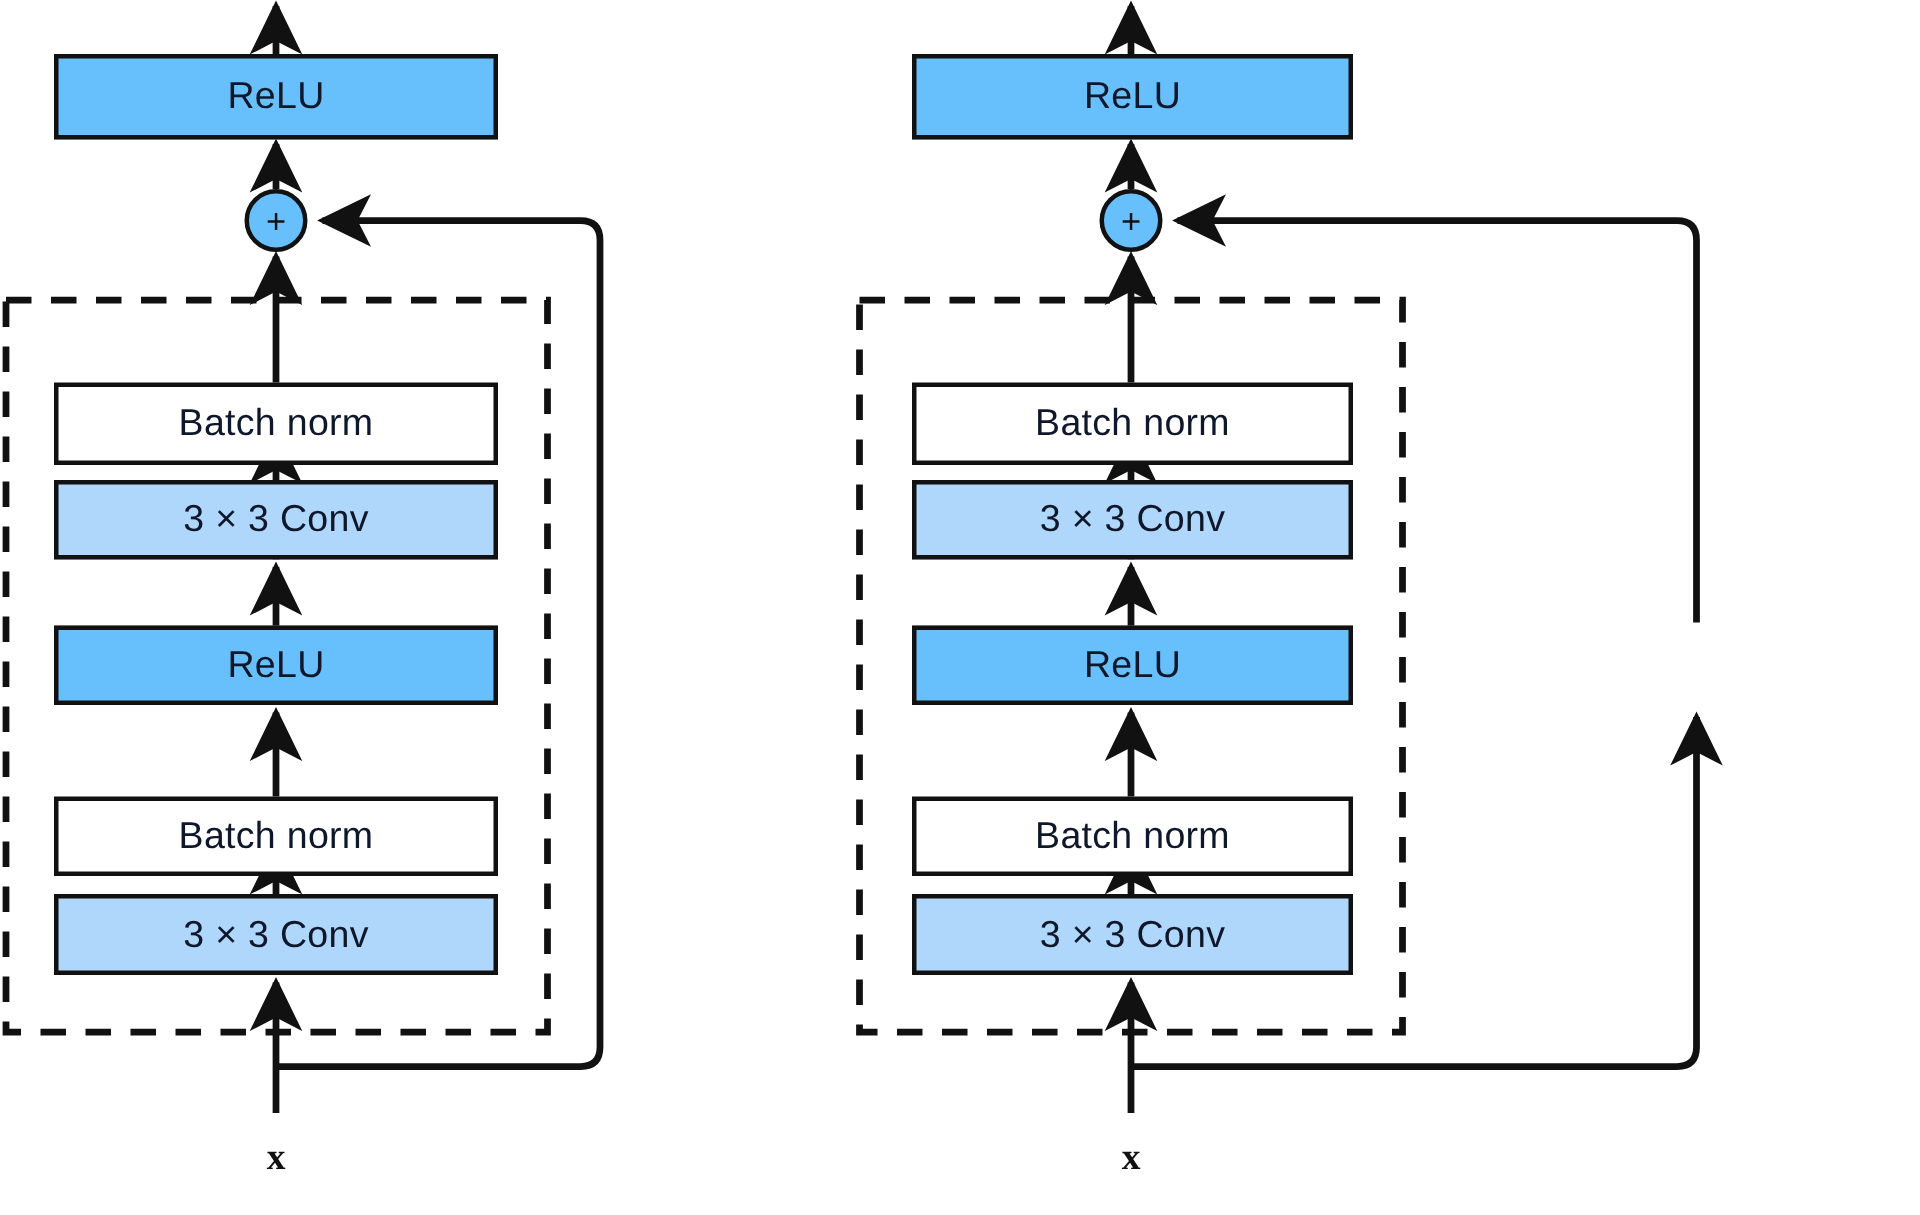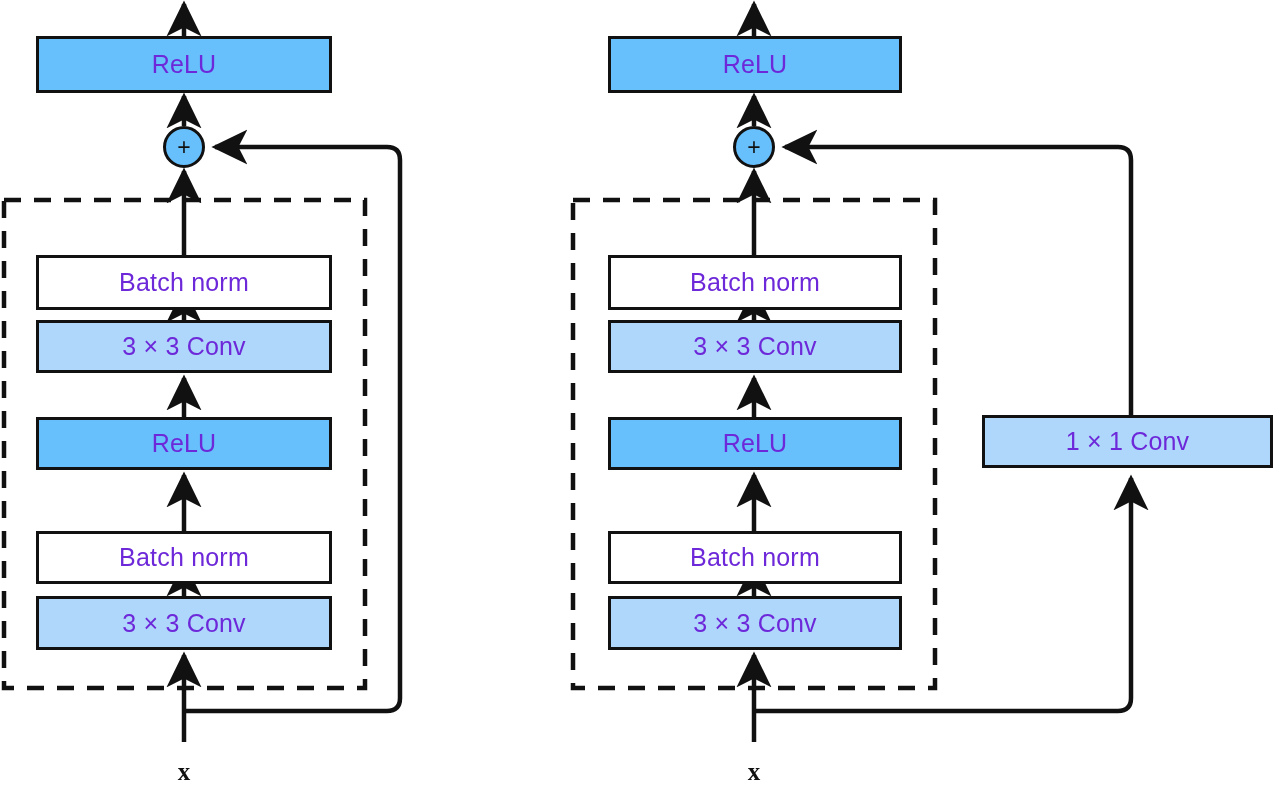--- a/index.html
+++ b/index.html
@@ -2,21 +2,21 @@
 <html><head>
 <meta charset="utf-8">
 <style>
   html,body{margin:0;padding:0;background:#ffffff;}
   body{width:1280px;height:810px;overflow:hidden;
        font-family:"Liberation Sans","DejaVu Sans",sans-serif;}
   #stage{position:relative;width:1280px;height:810px;background:#ffffff;}
   svg.layer{position:absolute;left:0;top:0;width:1280px;height:810px;}
   .blk{position:absolute;box-sizing:border-box;border:3px solid #111111;
        display:flex;align-items:center;justify-content:center;
-       font-size:25px;color:#6d28d9;letter-spacing:.2px;line-height:1;}
+       font-size:25px;color:#0f172a;letter-spacing:.2px;line-height:1;}
   .blk.white{background:#ffffff;margin-top:25px;}
   .blk.lite{background:#AFD7FB;}
   .blk.bright{background:#67BFFC;}
   .xlab{position:absolute;font-family:"Liberation Serif","DejaVu Serif",serif;
         font-weight:bold;font-size:25px;color:#111111;text-align:center;}
   .plus{position:absolute;width:42px;height:42px;border-radius:50%;
         border:3px solid #111111;background:#67BFFC;box-sizing:border-box;
         display:flex;align-items:center;justify-content:center;
         font-size:23px;color:#111111;line-height:1;}
 </style>
@@ -113,19 +113,16 @@
   <div class="blk bright" style="left:608px;top:417px;width:294px;height:53px;">
     <span>ReLU</span>
   </div>
   <div class="blk white" style="left:608px;top:506px;width:294px;height:53px;">
     <span>Batch norm</span>
   </div>
   <div class="blk lite" style="left:608px;top:596px;width:294px;height:54px;">
     <span>3 × 3 Conv</span>
   </div>
 
-  <div class="blk lite" style="left:982px;top:415px;width:291px;height:53px;">
-    <span>1 × 1 Conv</span>
-  </div>
 
   <div class="xlab" style="left:724px;top:758px;width:60px;">x</div>
 
 </div>
 
 </body></html>

